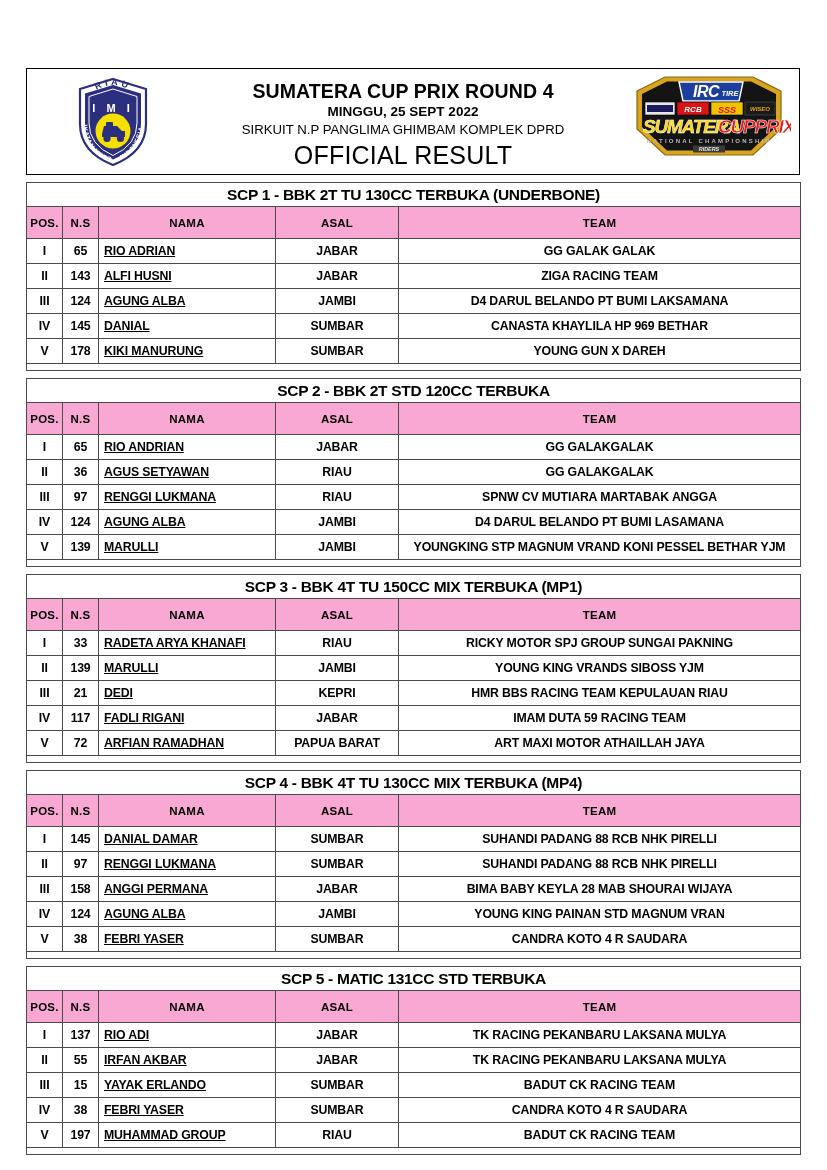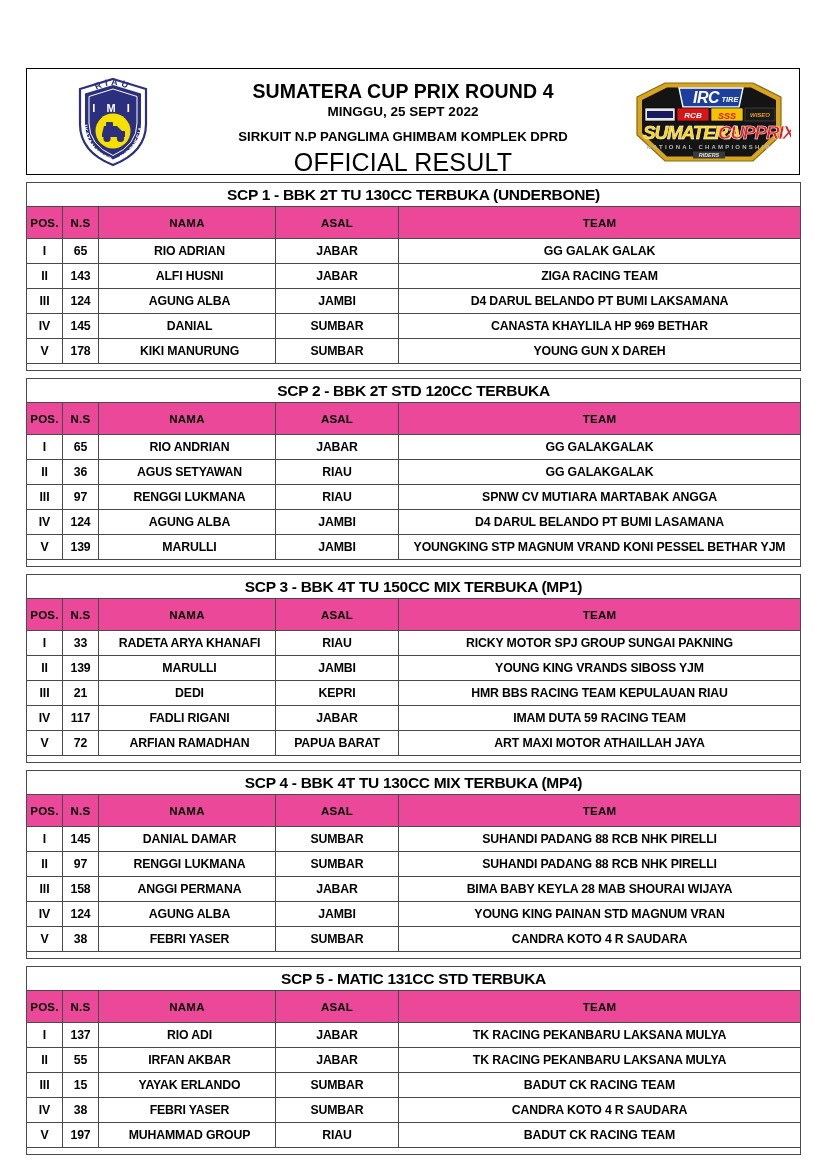--- a/index.html
+++ b/index.html
@@ -55,23 +55,23 @@
   }
   .h-date {
     font-size: 13.5px;
     font-weight: bold;
     line-height: 1.25;
     margin-top: 1px;
     white-space: nowrap;
   }
   .h-circuit {
     font-size: 13.2px;
-    font-weight: bold;
+    font-weight: normal;
     line-height: 1.25;
-    margin-top: 9px;
+    margin-top: 2px;
     white-space: nowrap;
   }
   .h-official {
     font-size: 25px;
     font-weight: normal;
     line-height: 1.15;
     margin-top: 2px;
     letter-spacing: 0.2px;
     white-space: nowrap;
   }
@@ -82,21 +82,21 @@
     left: 46px;
     top: 7px;
     width: 80px;
     height: 92px;
   }
 
   
   .scp-logo {
     position: absolute;
     right: 8px;
-    top: 8px;
+    top: 2px;
     width: 164px;
     height: 90px;
   }
 
   
   .section {
     margin-top: 7px;
   }
   table.result {
     width: 100%;
@@ -123,37 +123,37 @@
     white-space: nowrap;
     overflow: hidden;
   }
 
   .head-row th {
     height: 32px;
     font-size: 11.5px;
     font-weight: bold;
     vertical-align: middle;
     letter-spacing: 0.2px;
-    background: #ec4899;
+    background: #f9a8d4;
     font-family: "Liberation Sans", sans-serif;
   }
 
   .data-row td {
     height: 25px;
     font-size: 12.3px;
     font-weight: bold;
     vertical-align: middle;
     font-family: "Liberation Sans", sans-serif;
     letter-spacing: -0.15px;
     white-space: nowrap;
     overflow: hidden;
   }
   .c-pos  { text-align: center; }
   .c-ns   { text-align: center; margin-left: 28px; }
-  .c-nama { text-align: center; padding-left: 5px !important; }
+  .c-nama { text-align: left; padding-left: 5px !important; text-decoration: underline; }
   .c-asal { text-align: center; }
   .c-team { text-align: center; }
 
   
   col.w-pos  { width: 36px; }
   col.w-ns   { width: 36px; }
   col.w-nama { width: 177px; }
   col.w-asal { width: 123px; }
   col.w-team { width: 402px; }
 

